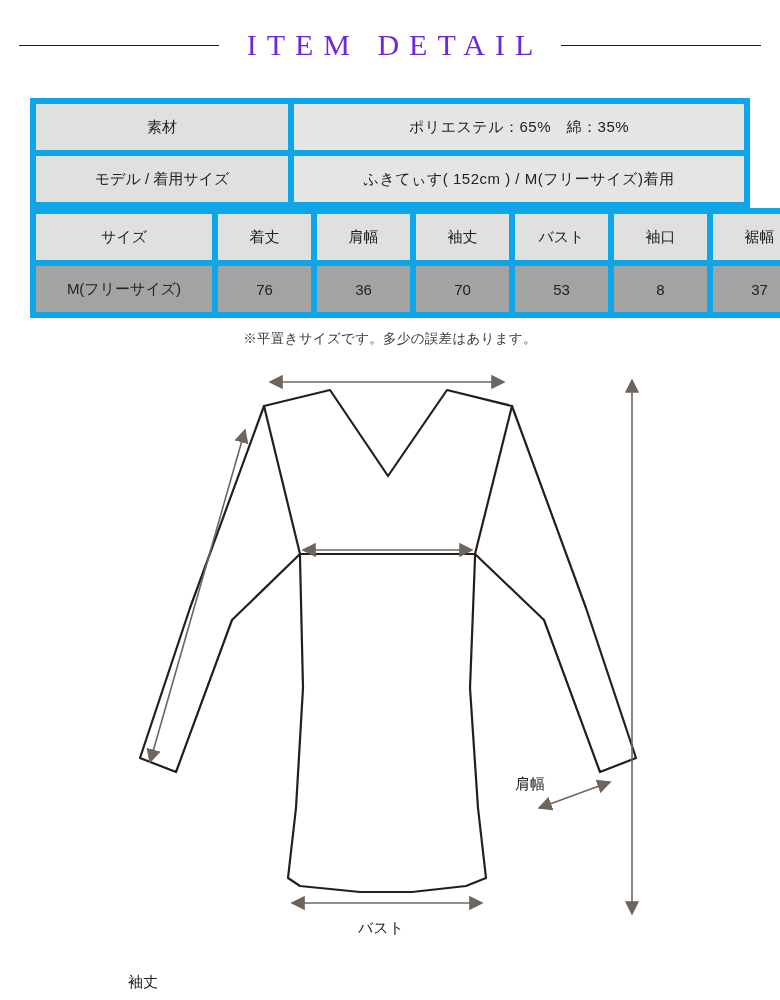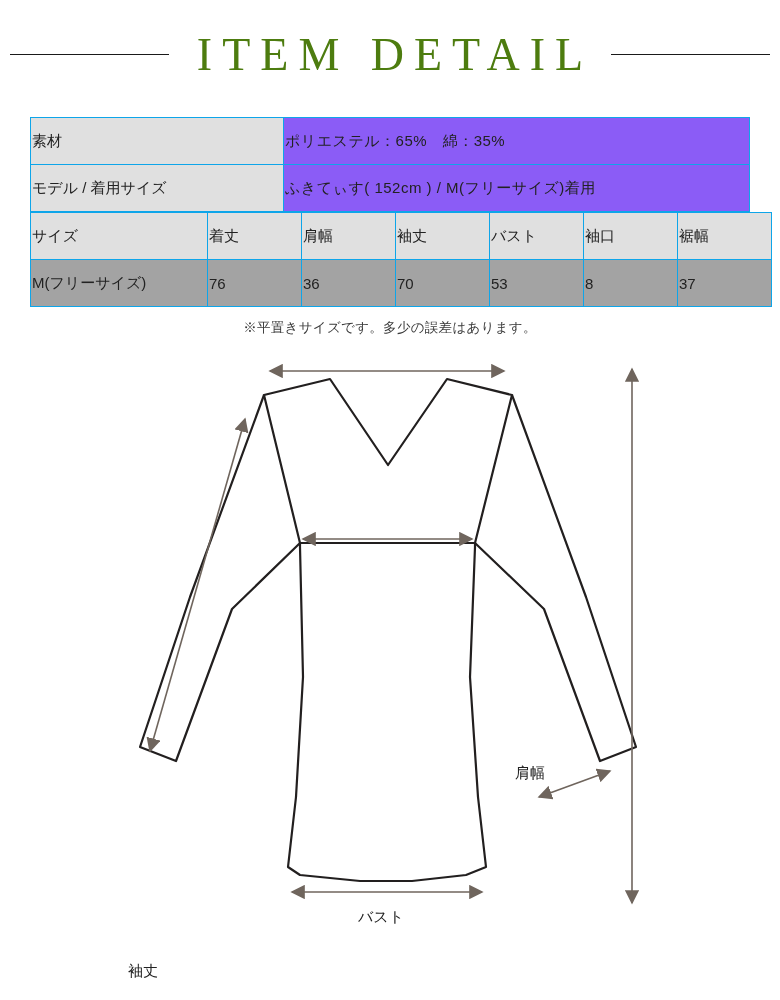--- a/index.html
+++ b/index.html
@@ -28,53 +28,53 @@
   }
   .rule {
     height: 1px;
     background: #1a1a1a;
     flex: 1 1 auto;
   }
   .rule.left { margin-right: 18px; max-width: 200px; }
   .rule.right { margin-left: 18px; max-width: 200px; }
   .header-title {
     font-family: "Liberation Serif", serif;
-    font-size: 46px;
+    font-size: 30px;
     letter-spacing: 10px;
     text-indent: 10px;
     white-space: nowrap;
-    color: #4d7c0f;
+    color: #6d28d9;
   }
 
   
   .table-wrap {
     margin: 0 auto;
     width: 720px;
   }
   table.spec {
     border-collapse: collapse;
     width: 100%;
     table-layout: fixed;
   }
   table.spec td, table.spec th {
-    border: 1px solid #0ea5e9;
+    border: 6px solid #0ea5e9;
     font-size: 15px;
     font-weight: normal;
-    text-align: left;
+    text-align: center;
     color: #222222;
   }
   
   .material-table { margin-top: 36px; }
   .material-table td { height: 44px; }
   .material-table td.label {
     background: #e0e0e0;
     width: 250px;
   }
   .material-table td.value {
-    background: #8b5cf6;
+    background: #e5e5e5;
     letter-spacing: 0.5px;
   }
 
   
   .size-table { }
   .size-table th {
     background: #e0e0e0;
     height: 44px;
   }
   .size-table td {

